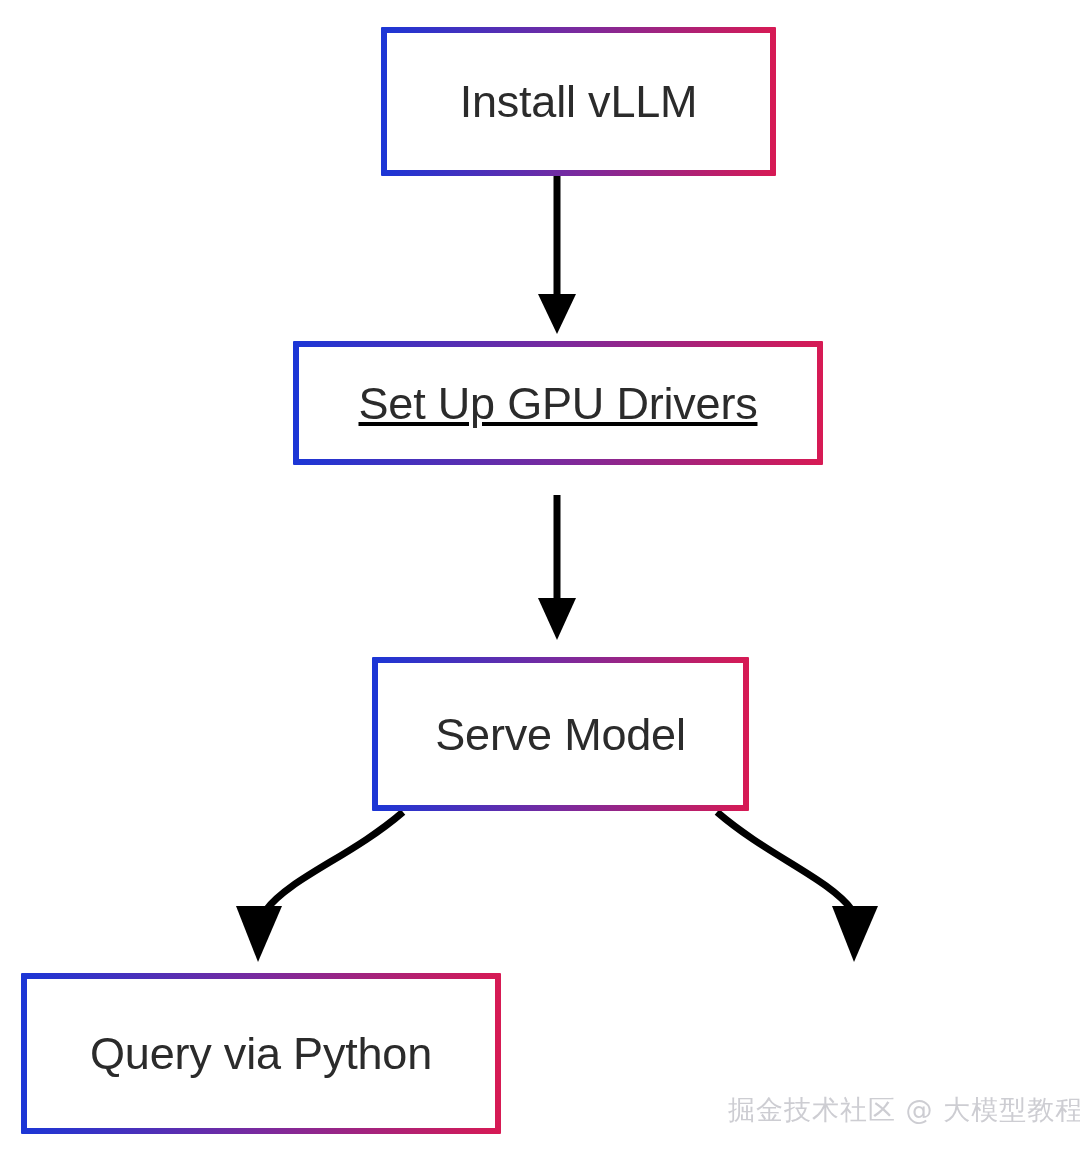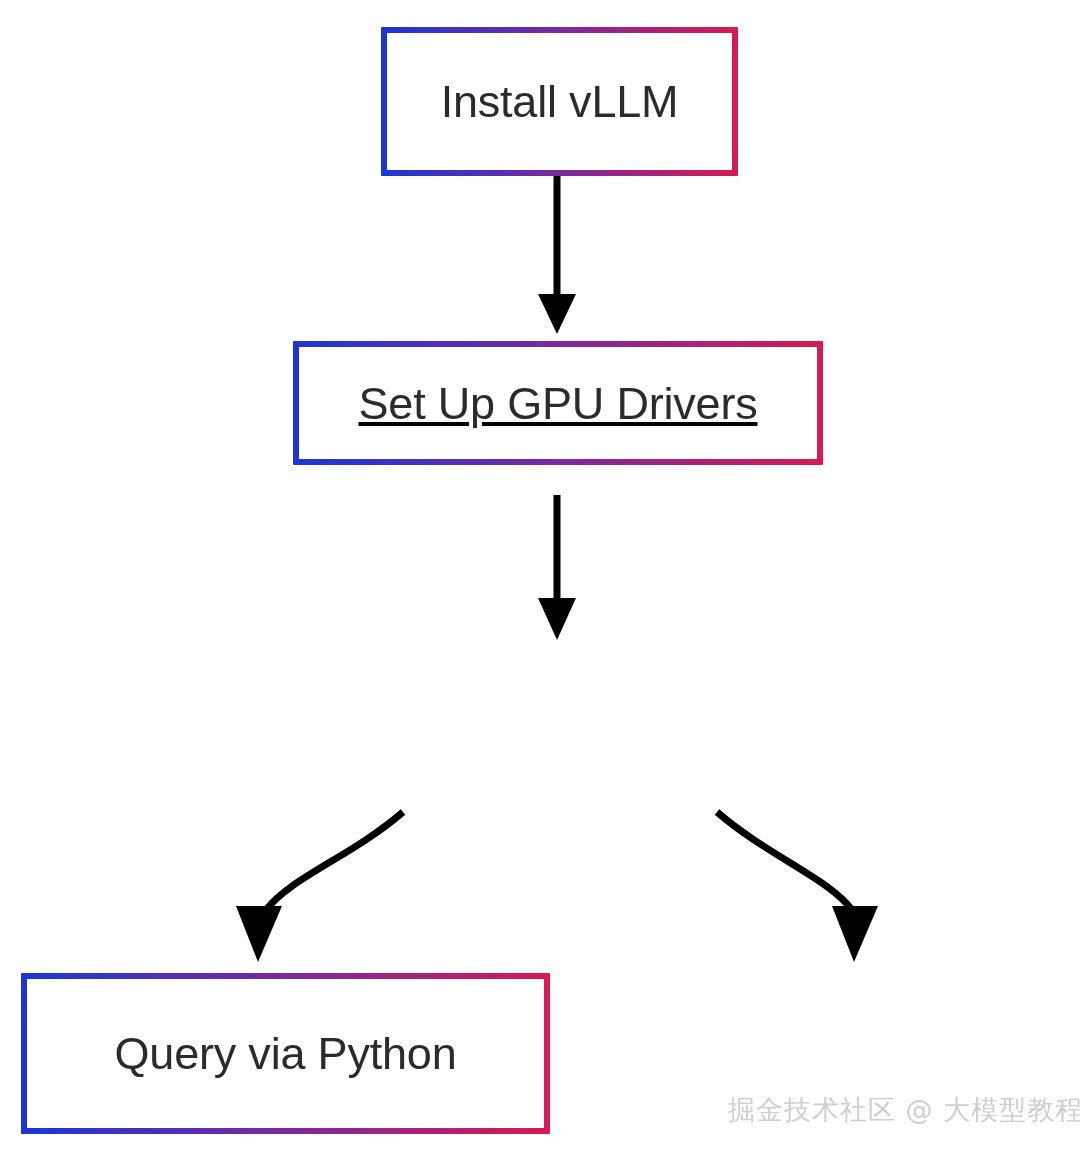--- a/index.html
+++ b/index.html
@@ -42,30 +42,30 @@
     color: #2b2b2b;
     font-size: 45px;
     font-weight: 400;
     letter-spacing: -0.2px;
     line-height: 1;
     white-space: nowrap;
     font-family: "Liberation Sans", sans-serif;
   }
   
   #node-install-vllm {
-    left: 381px; top: 27px; width: 357px; height: 149px;
+    left: 381px; top: 27px; width: 395px; height: 149px;
   }
   #node-setup-gpu-drivers {
     left: 293px; top: 341px; width: 530px; height: 124px; text-decoration: underline;
   }
   #node-serve-model {
     left: 372px; top: 657px; width: 377px; height: 154px;
   }
   #node-query-python {
-    left: 21px; top: 973px; width: 529px; height: 161px;
+    left: 21px; top: 973px; width: 480px; height: 161px;
   }
   #node-query-api {
     left: 659px; top: 973px; width: 412px; height: 161px;
   }
   
   #arrow-layer {
     position: absolute;
     left: 0; top: 0;
     width: 1080px;
     height: 1157px;
@@ -126,20 +126,25 @@
       <span class="node-label" style="color: rgb(43, 43, 43);">Install vLLM</span>
     </div>
   </div>
 
   <div class="node" id="node-setup-gpu-drivers" style="background: linear-gradient(to right, rgb(27, 54, 214) 0%, rgb(122, 42, 158) 50%, rgb(215, 26, 84) 100%);">
     <div class="node-inner">
       <span class="node-label" style="color: rgb(43, 43, 43);">Set Up GPU Drivers</span>
     </div>
   </div>
 
+  <div class="node" id="node-serve-model" style="background: linear-gradient(to right, rgb(27, 54, 214) 0%, rgb(122, 42, 158) 50%, rgb(215, 26, 84) 100%);">
+    <div class="node-inner">
+      <span class="node-label" style="color: rgb(43, 43, 43);">Serve Model</span>
+    </div>
+  </div>
 
   <div class="node" id="node-query-python" style="background: linear-gradient(to right, rgb(27, 54, 214) 0%, rgb(122, 42, 158) 50%, rgb(215, 26, 84) 100%);">
     <div class="node-inner">
       <span class="node-label" style="color: rgb(43, 43, 43);">Query via Python</span>
     </div>
   </div>
 
 
   <div id="watermark" style="color: rgb(201, 201, 207);">掘金技术社区 @ 大模型教程</div>
 

